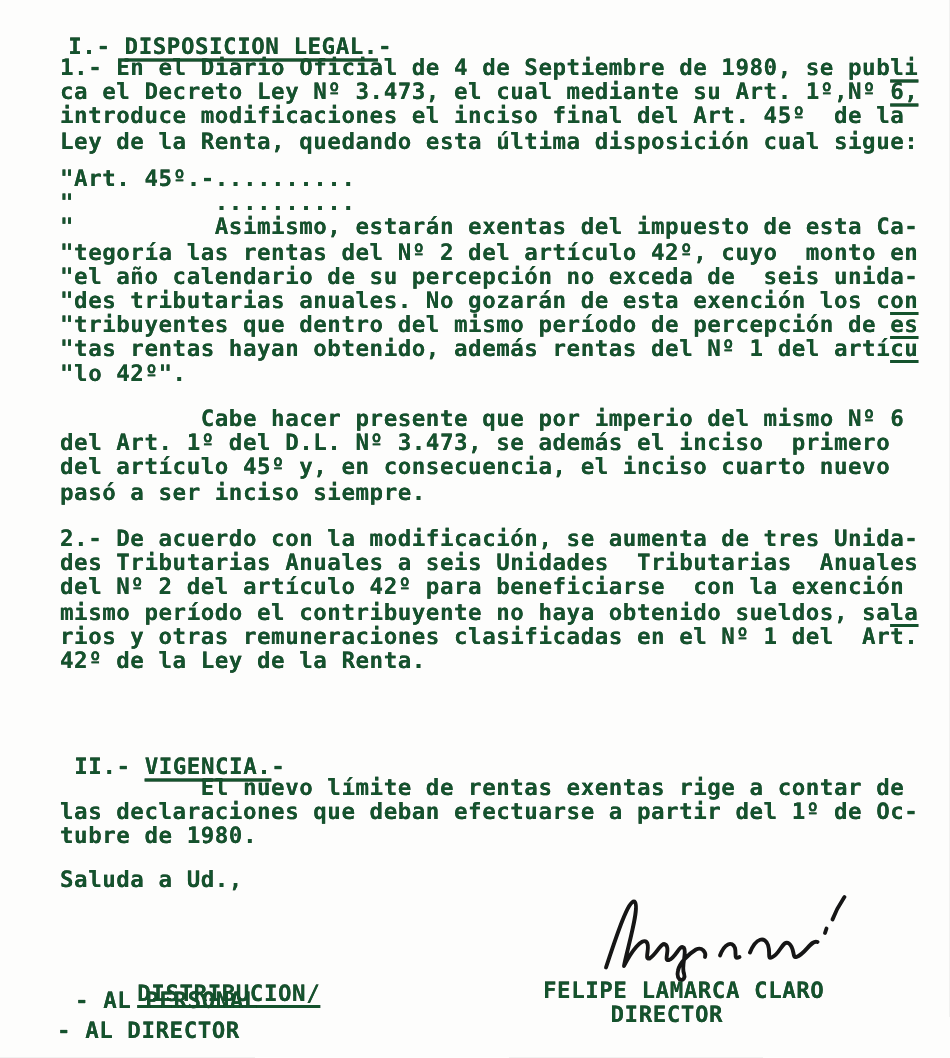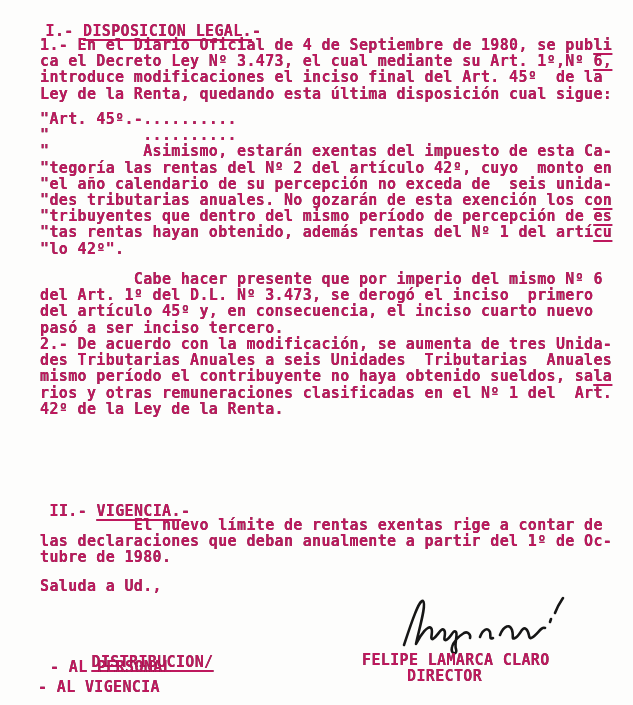--- a/index.html
+++ b/index.html
@@ -4,21 +4,21 @@
 <style>
   html,body{margin:0;padding:0;background:#e8e8e8;}
   .page{
     position:relative;
     width:633px;height:705px;
     background:#fdfdfc;
     font-family:"DejaVu Sans Mono","Liberation Mono",monospace;
     font-size:15px;
     font-weight:700;
     letter-spacing:0.35px;
-    color:#be185d;
+    color:#14532d;
     overflow:hidden;
     text-shadow:0 0 0.4px rgba(20,20,20,0.75);
   }
   .abs{position:absolute;}
   .line{white-space:pre;line-height:16.2px;height:16.2px;}
   .u{text-decoration:underline;text-decoration-thickness:1.8px;text-underline-offset:3px;}
   .heading .u{text-decoration-thickness:2px;}
   .sig-svg{position:absolute;left:390px;top:591px;}
 </style>
 </head>
@@ -44,40 +44,41 @@
       <div class="line"><span>"tegoría las rentas del Nº 2 del artículo 42º, cuyo  monto en</span></div>
       <div class="line"><span>"el año calendario de su percepción no exceda de  seis unida-</span></div>
       <div class="line"><span>"des tributarias anuales. No gozarán de esta exención los c</span><span class="u">on</span></div>
       <div class="line"><span>"tribuyentes que dentro del mismo período de percepción de </span><span class="u">es</span></div>
       <div class="line"><span>"tas rentas hayan obtenido, además rentas del Nº 1 del artí</span><span class="u">cu</span></div>
       <div class="line"><span>"lo 42º".</span></div>
     </div>
 
   <div class="abs" style="top:271px;left:40px">
       <div class="line"><span>          Cabe hacer presente que por imperio del mismo Nº 6</span></div>
-      <div class="line"><span>del Art. 1º del D.L. Nº 3.473, se derogó el inciso  primero</span></div>
+      <div class="line"><span>del Art. 1º del D.L. Nº 3.473, se además el inciso  primero</span></div>
       <div class="line"><span>del artículo 45º y, en consecuencia, el inciso cuarto nuevo</span></div>
-      <div class="line"><span>pasó a ser inciso tercero.</span></div>
+      <div class="line"><span>pasó a ser inciso siempre.</span></div>
     </div>
 
-  <div class="abs" style="top:336px;left:40px">
+  <div class="abs" style="top:351px;left:40px">
       <div class="line"><span>2.- De acuerdo con la modificación, se aumenta de tres Unida-</span></div>
       <div class="line"><span>des Tributarias Anuales a seis Unidades  Tributarias  Anuales</span></div>
+      <div class="line"><span>del Nº 2 del artículo 42º para beneficiarse  con la exención</span></div>
       <div class="line"><span>mismo período el contribuyente no haya obtenido sueldos, sa</span><span class="u">la</span></div>
       <div class="line"><span>rios y otras remuneraciones clasificadas en el Nº 1 del  Art.</span></div>
       <div class="line"><span>42º de la Ley de la Renta.</span></div>
     </div>
 
   <div class="abs line heading" style="top:487px;left:12px">
     <span>II.- </span><span class="u">VIGENCIA.</span><span>-</span>
   </div>
 
   <div class="abs" style="top:517px;left:40px">
       <div class="line"><span>          El nuevo límite de rentas exentas rige a contar de</span></div>
-      <div class="line"><span>las declaraciones que deban anualmente a partir del 1º de Oc-</span></div>
+      <div class="line"><span>las declaraciones que deban efectuarse a partir del 1º de Oc-</span></div>
       <div class="line"><span>tubre de 1980.</span></div>
     </div>
 
   <div class="abs line" style="top:578px;left:40px">Saluda a Ud.,</div>
 
   <svg class="sig-svg" width="180" height="66" viewBox="0 0 180 66">
     <g fill="none" stroke="#161616" stroke-width="2.6" stroke-linecap="round" stroke-linejoin="round">
       <path d="M14 54 C 20 36 29 8 33 10 C 37 13 28 42 26 53 C 31 43 38 34 41 37 C 44 40 39 49 43 48 C 48 45 51 36 54 39 C 57 42 52 50 56 49 C 61 47 63 38 66 41 C 68 44 64 53 66 58 C 68 64 60 64 62 56 C 63 51 69 45 74 42 C 78 40 81 44 80 47"></path>
       <path d="M90 46 C 93 38 98 36 100 41 C 101 45 99 49 103 47"></path>
       <path d="M110 44 C 114 34 120 33 122 39 C 124 45 121 49 125 47 C 130 45 132 35 136 38 C 140 41 138 48 141 47 C 147 45 151 35 155 37"></path>
@@ -86,15 +87,15 @@
     </g>
   </svg>
 
   <div class="abs line" style="top:652px;left:362px">FELIPE LAMARCA CLARO</div>
   <div class="abs line" style="top:668px;left:407px">DIRECTOR</div>
 
   <div class="abs line heading" style="top:638px;left:54px">
     <span class="u">DISTRIBUCION/</span>
   </div>
   <div class="abs line" style="top:659px;left:50px">- AL PERSONAL</div>
-  <div class="abs line" style="top:679px;left:38px">- AL VIGENCIA</div>
+  <div class="abs line" style="top:679px;left:38px">- AL DIRECTOR</div>
 
 </div>
 
 </body></html>

